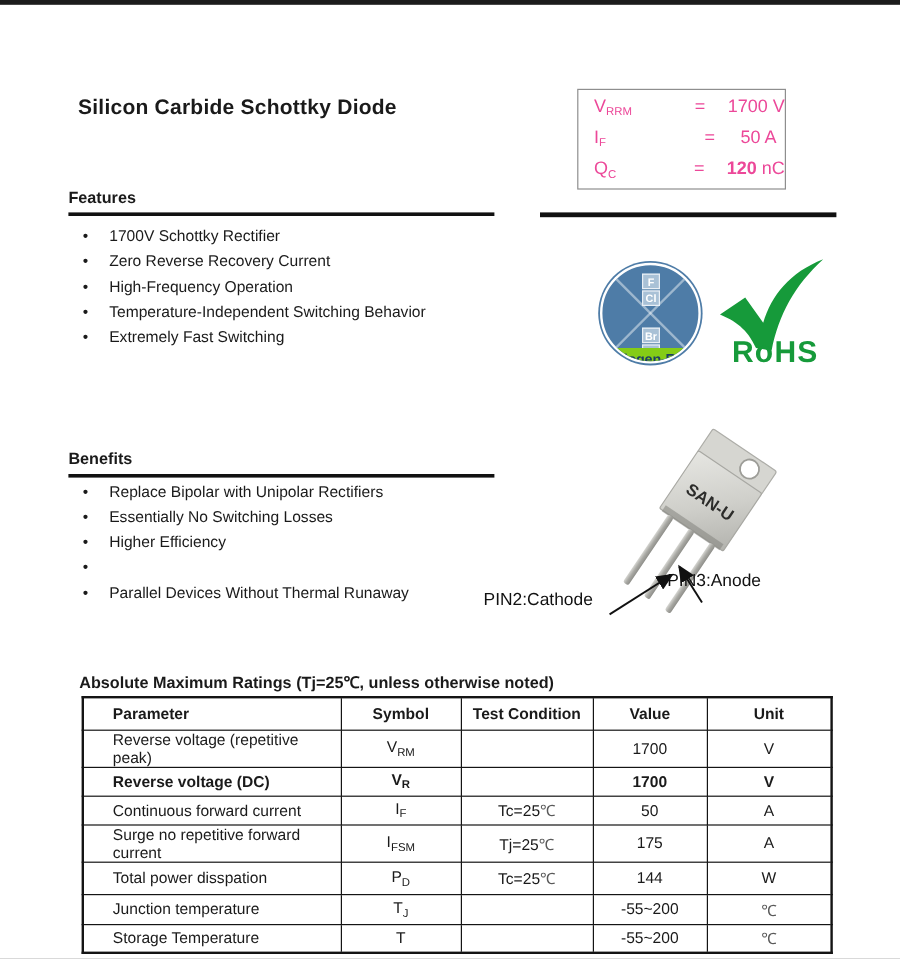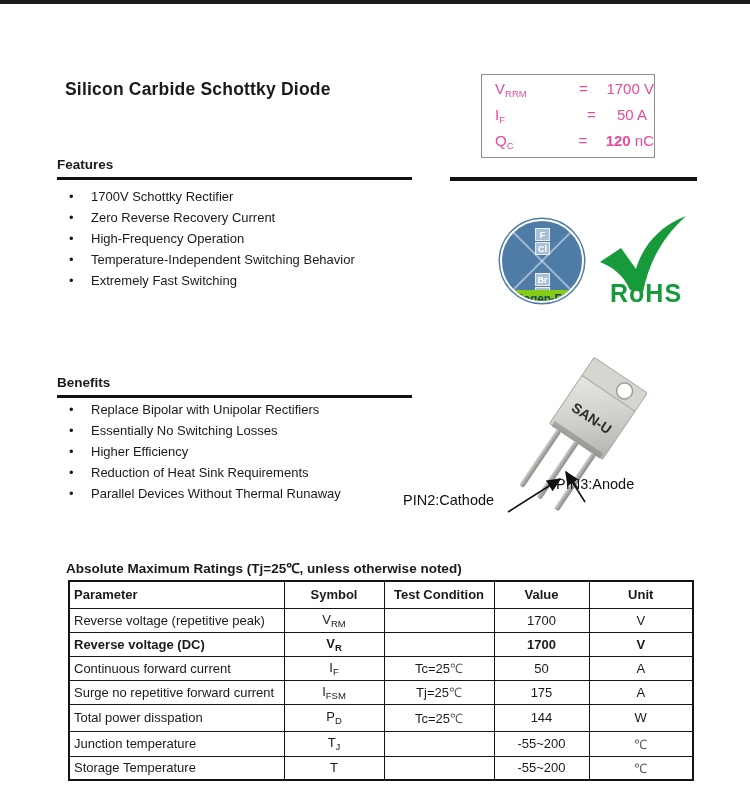--- a/index.html
+++ b/index.html
@@ -51,21 +51,21 @@
   .pkg{position:absolute;left:480px;top:352px;}
   .pin-label{position:absolute;font-size:14.5px;color:#111;}
   .pin2{left:403px;top:492px;} .pin3{left:556px;top:476px;}
   .arrows{position:absolute;left:395px;top:360px;pointer-events:none;}
 
   
   .tbl-title{position:absolute;left:66px;top:559px;font-size:13.5px;font-weight:bold;}
   table.ratings{position:absolute;left:68px;top:580px;width:624px;border-collapse:collapse;border:2px solid #141414;table-layout:fixed;}
   table.ratings th, table.ratings td{border:1px solid #141414;font-size:13px;padding:0;text-align:center;vertical-align:middle;}
   table.ratings th{font-weight:bold;}
-  table.ratings .c-param{text-align:left;padding-left:4px;}
+  table.ratings .c-param{text-align:left;padding-left:24px;}
   table.ratings tr.hdr{height:27px;}
   td.celsius, span.celsius{color:#5a5a5a;}
 </style>
 </head>
 <body>
 
 <div class="page">
   <div class="topbar"></div>
 
   <div class="doc-title">Silicon Carbide Schottky Diode</div>
@@ -145,21 +145,20 @@
       <li>
         <span class="bullet">•</span>
         <span class="li-text">Essentially No Switching Losses</span>
       </li>
       <li>
         <span class="bullet">•</span>
         <span class="li-text">Higher Efficiency</span>
       </li>
       <li>
         <span class="bullet">•</span>
-        <span class="li-text">Reduction of Heat Sink Requirements</span>
       </li>
       <li>
         <span class="bullet">•</span>
         <span class="li-text">Parallel Devices Without Thermal Runaway</span>
       </li>
     </ul>
 
   <svg class="pkg" width="210" height="175" viewBox="0 0 210 175">
     <defs>
       <linearGradient id="gBody" x1="0" y1="0" x2="1" y2="1">

